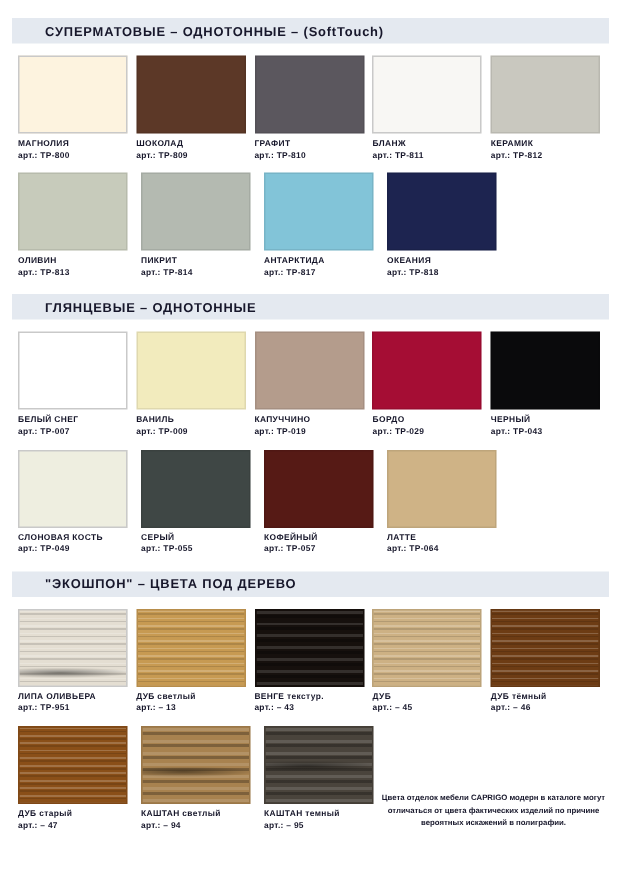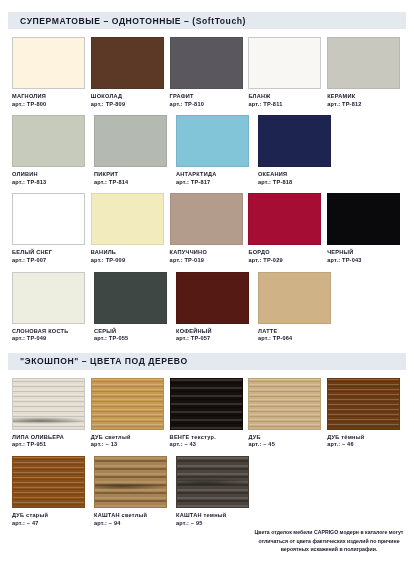--- a/index.html
+++ b/index.html
@@ -16,21 +16,21 @@
   }
   .page { width: 414px; height: 579px; padding: 0 8px; position: relative; }
 
   
   .section-header {
     margin: 0 0 0 0;
     height: 17px;
     background: #e4e9f0;
     display: flex;
     align-items: center;
-    padding-left: 12px;
+    padding-left: 22px;
     letter-spacing: .55px;
     font-size: 8.6px;
     font-weight: 700;
     color: #17172b;
     white-space: nowrap;
   }
   .sec1 { margin-top: 12px; }
   .sec2 { margin-top: 11px; }
   .sec3 { margin-top: 11px; }
 
@@ -191,20 +191,23 @@
     </div>
     <div class="cell">
       <div class="swatch" style="background:#1d2450"></div>
       <div class="labels">
         <div class="nm">ОКЕАНИЯ</div>
         <div class="art">арт.: TP-818</div>
       </div>
     </div>
   </div>
 
+  <div class="section-header sec2">
+    <span>ГЛЯНЦЕВЫЕ – ОДНОТОННЫЕ</span>
+  </div>
 
   <div class="row">
     <div class="cell">
       <div class="swatch light-edge" style="background:#ffffff"></div>
       <div class="labels">
         <div class="nm">БЕЛЫЙ СНЕГ</div>
         <div class="art">арт.: TP-007</div>
       </div>
     </div>
     <div class="cell">

